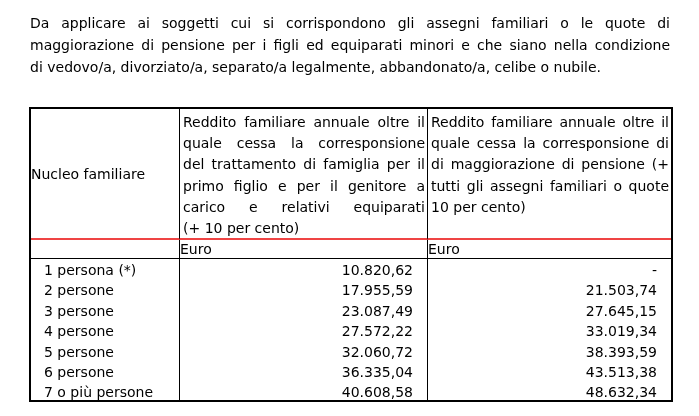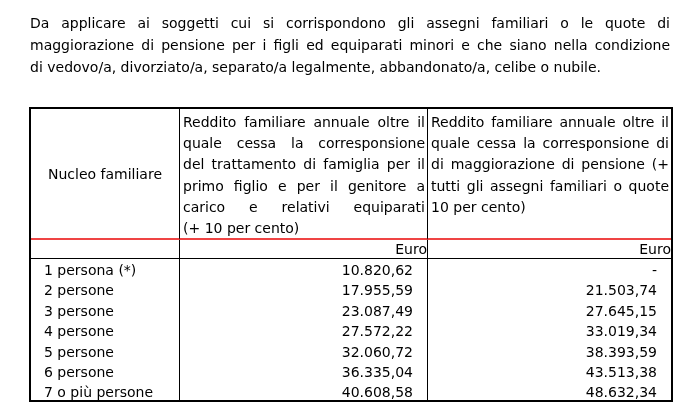--- a/index.html
+++ b/index.html
@@ -24,23 +24,23 @@
     display:grid;
     grid-template-columns:149px 248px 1fr;
     grid-template-rows:131px 19px 1fr;
     background:#ffffff;
   }
   .cell { box-sizing:border-box; overflow:hidden; }
   .vr  { border-right:1px solid #000; }
   .hb2 { border-bottom:2px solid #ef4444; }
   .hb1 { border-bottom:1px solid #000; }
 
-  .hcell1 { display:flex; align-items:center; justify-content:center; font-size:14px; }
+  .hcell1 { display:flex; align-items:center; justify-content:flex-start; font-size:14px; }
   .hcell  { padding:3px 2px 0 3px; font-size:14px; line-height:21.2px; }
-  .eurocell { text-align:right; font-size:14px; line-height:16px; padding-top:1px; }
+  .eurocell { text-align:left; font-size:14px; line-height:16px; padding-top:1px; }
   .dcol   { font-size:14px; line-height:20.4px; padding-top:1px;margin-left:10px; }
   .dlabels{ padding-left:3px; }
   .dvals  { text-align:right; padding-right:14px; }
 </style>
 </head>
 <body>
 
 <div class="intro">
   <div class="jline">Da applicare ai soggetti cui si corrispondono gli assegni familiari o le quote di</div>
   <div class="jline">maggiorazione di pensione per i figli ed equiparati minori e che siano nella condizione</div>

